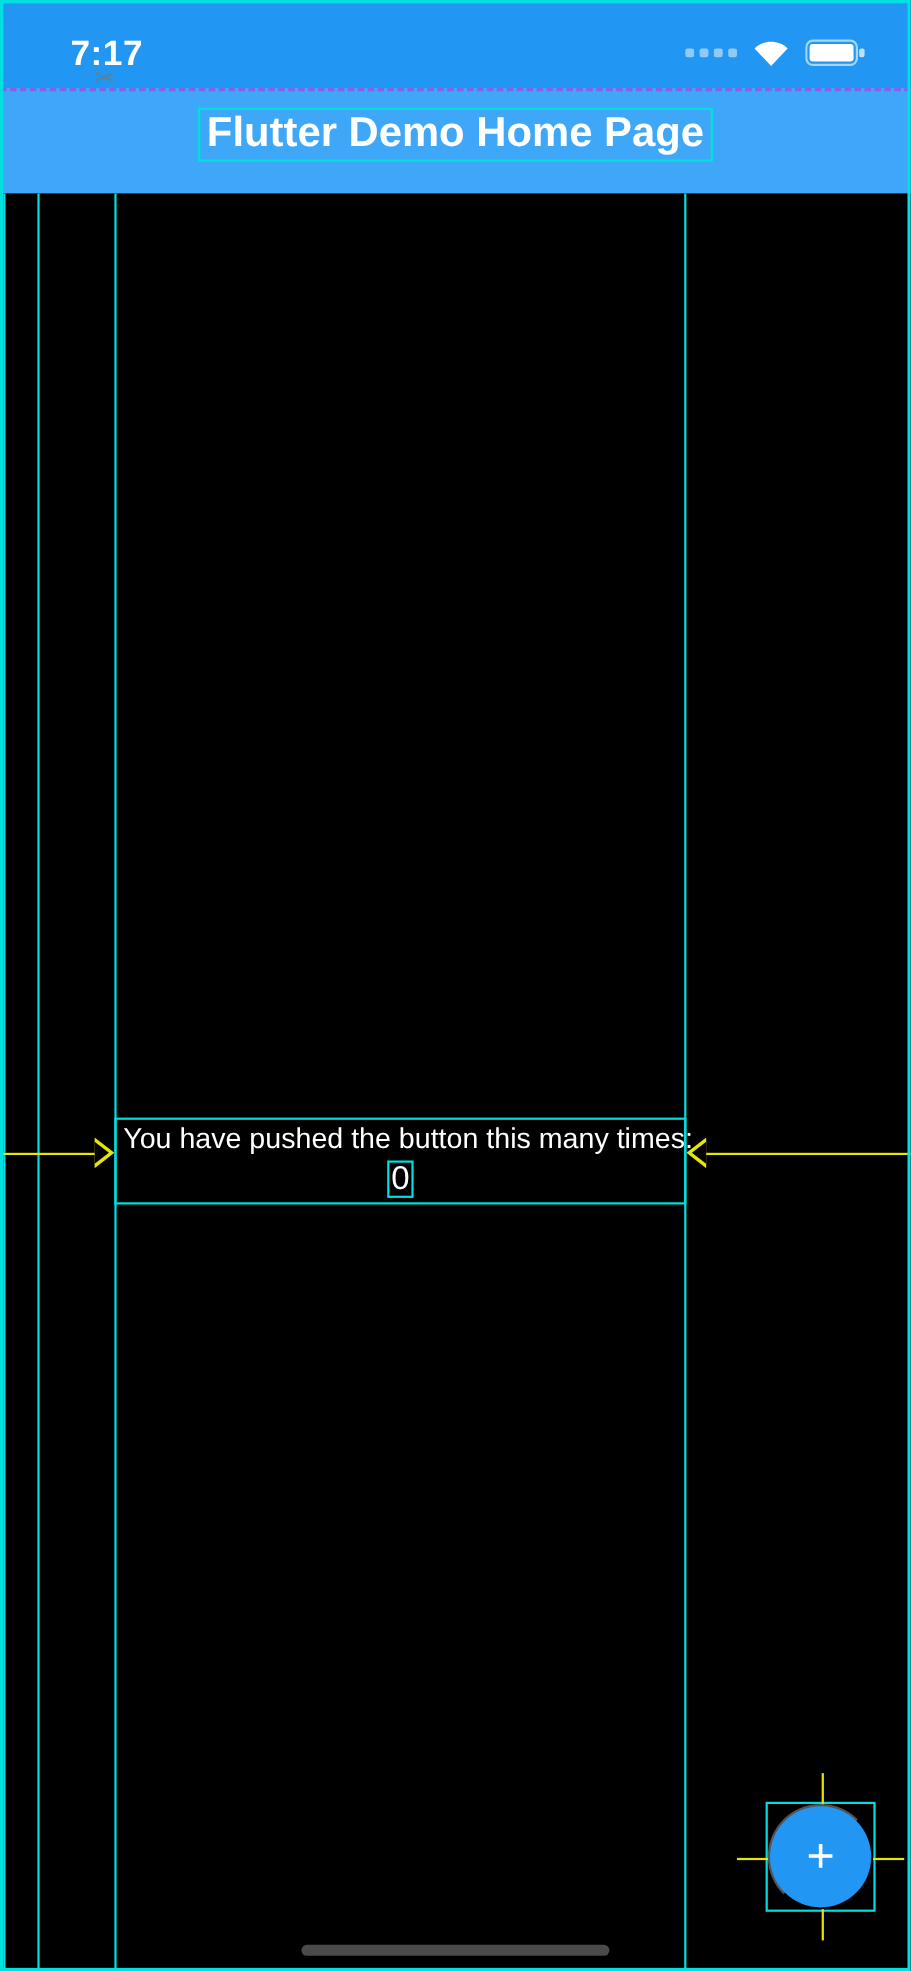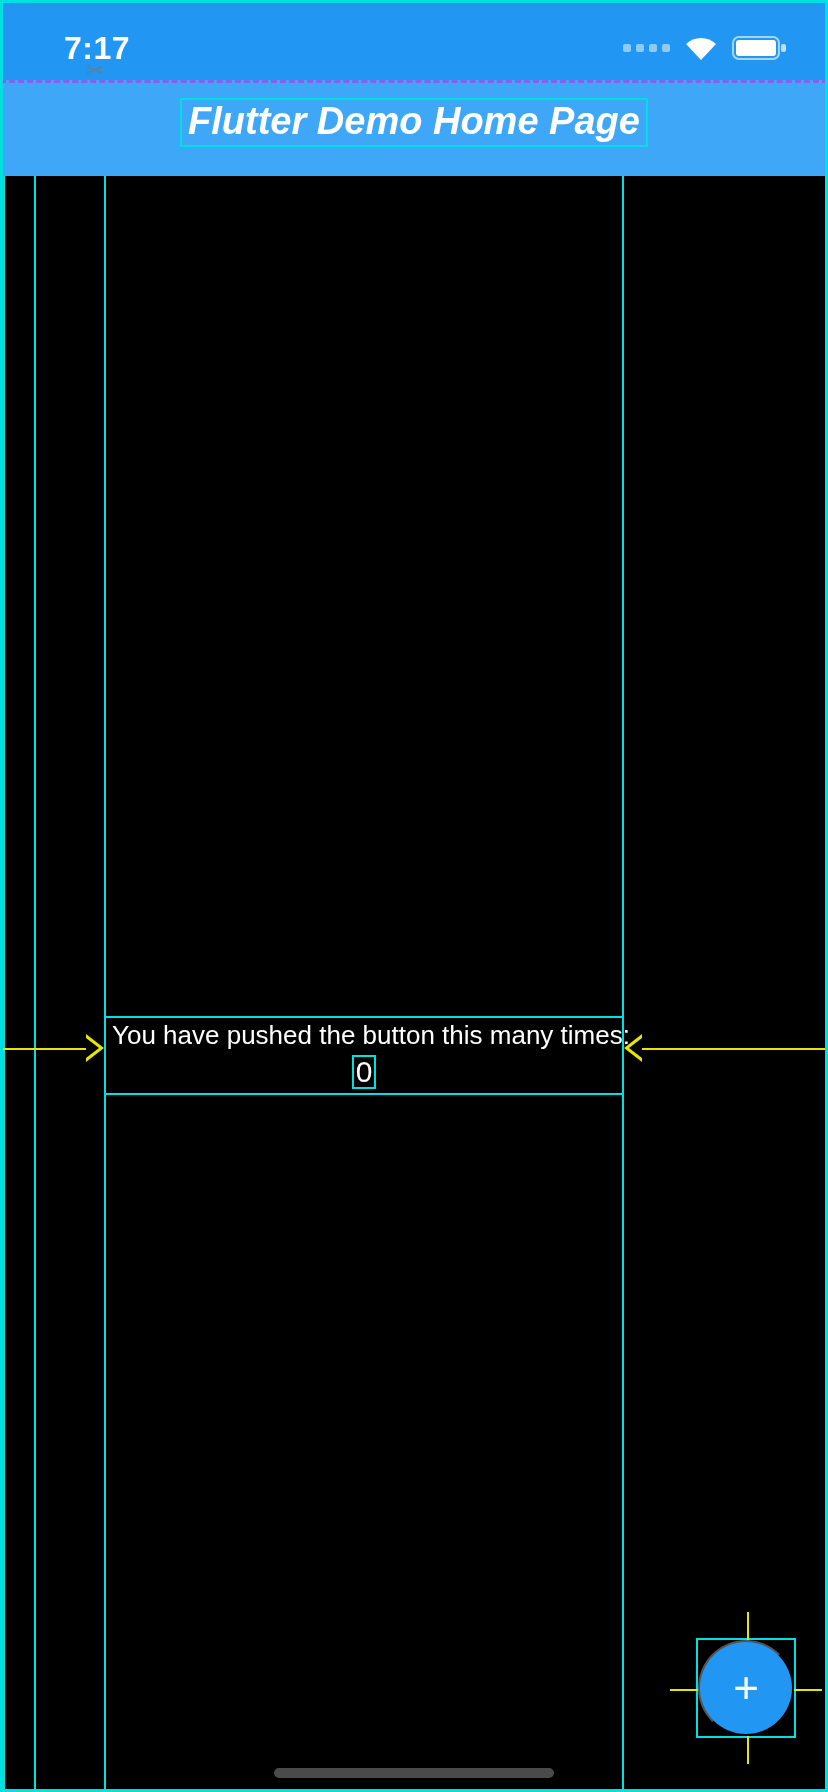--- a/index.html
+++ b/index.html
@@ -43,21 +43,21 @@
     color:#777; font-size:22px; opacity:0.8;
     transform:rotate(0deg);
   }
 
   .appbar-title-box {
     position:absolute; left:50%; top:98px; transform:translateX(-50%);
     border:2px solid #00e0e0;
     padding:0 6px 2px 6px;
   }
   .appbar-title {
-    color:#fff; font-size:38px; font-weight:600; white-space:nowrap;font-style:italic;
+    color:#fff; font-size:38px; font-weight:600; white-space:nowrap;
   }
 
   
   .body-area {
     position:absolute; left:0; right:0; top:176px; bottom:0;
     background:#000;
   }
 
   
   .vline { position:absolute; top:0; bottom:0; width:2px; background:#00e0e0; }

